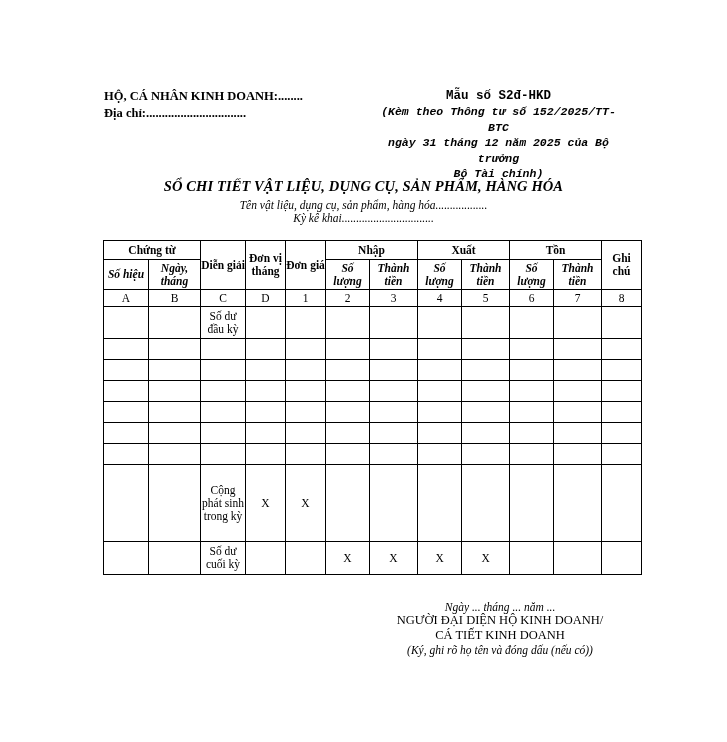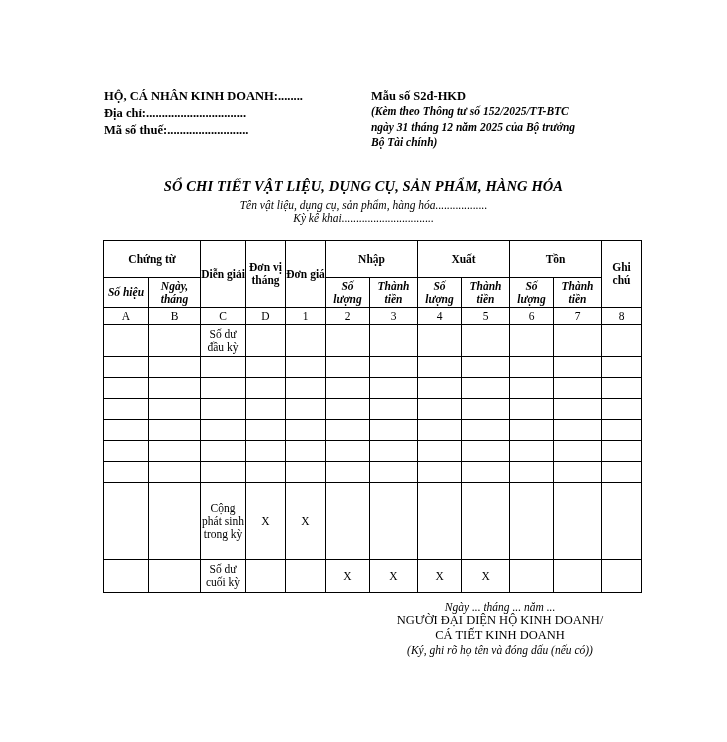--- a/index.html
+++ b/index.html
@@ -34,23 +34,25 @@
   }
   .hdr-left {
     margin-left: 104px;
     font-size: 12.5px;
     font-weight: bold;
     line-height: 17px;
     white-space: nowrap;
   }
   .hdr-right {
     margin-left: 68px;
+    text-align: center;
     font-size: 12px;
     line-height: 16px;
     width: 255px;
+    font-family: Liberation Mono, monospace;
   }
   .hdr-right .model-no {
     font-weight: bold;
     font-size: 12.5px;
   }
   .hdr-right .circ {
     font-style: italic;
     font-weight: bold;
     font-size: 11.5px;
     line-height: 15.5px;
@@ -96,21 +98,21 @@
     font-size: 11.5px;
     text-align: center;
     vertical-align: middle;
     padding: 0;
     line-height: 13px;
     font-weight: normal;
   }
   table.form th {
     font-weight: bold;
   }
-  .h-grp { height: 37px; }
+  .h-grp { height: 19px; }
   .h-sub { height: 30px; font-style: italic; }
   .h-idx { height: 17px; }
   .row-std { height: 21px; }
   .row-open { height: 32px; }
   .row-sum { height: 77px; }
   .row-close { height: 33px; }
 
   td.label-cell {
     text-align: left;
     vertical-align: top;
@@ -149,21 +151,20 @@
 </style>
 </head>
 <body>
 
 <div class="page">
 
   <div class="hdr">
     <div class="hdr-left">
       <div>HỘ, CÁ NHÂN KINH DOANH:........</div>
       <div>Địa chỉ:................................</div>
-      <div>Mã số thuế:..........................</div>
     </div>
     <div class="hdr-right">
       <div class="model-no">Mẫu số S2đ-HKD</div>
       <div class="circ">(Kèm theo Thông tư số 152/2025/TT-BTC</div>
       <div class="circ">ngày 31 tháng 12 năm 2025 của Bộ trưởng</div>
       <div class="circ">Bộ Tài chính)</div>
     </div>
   </div>
 
   <div class="title-block">

